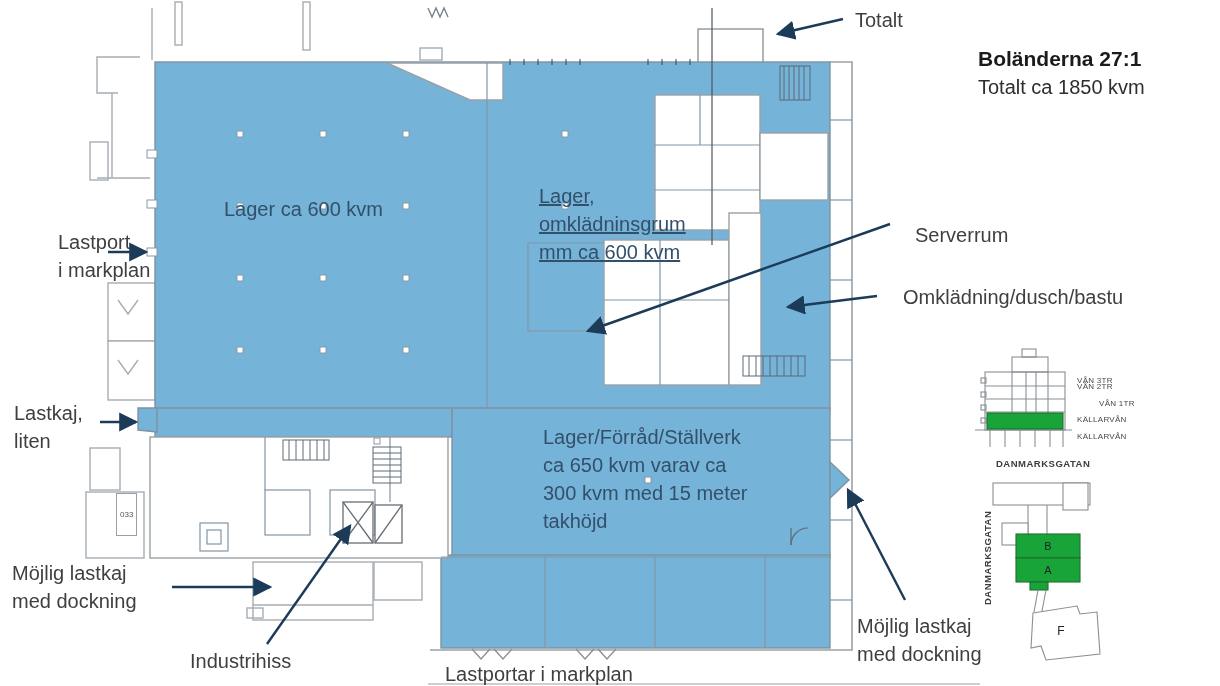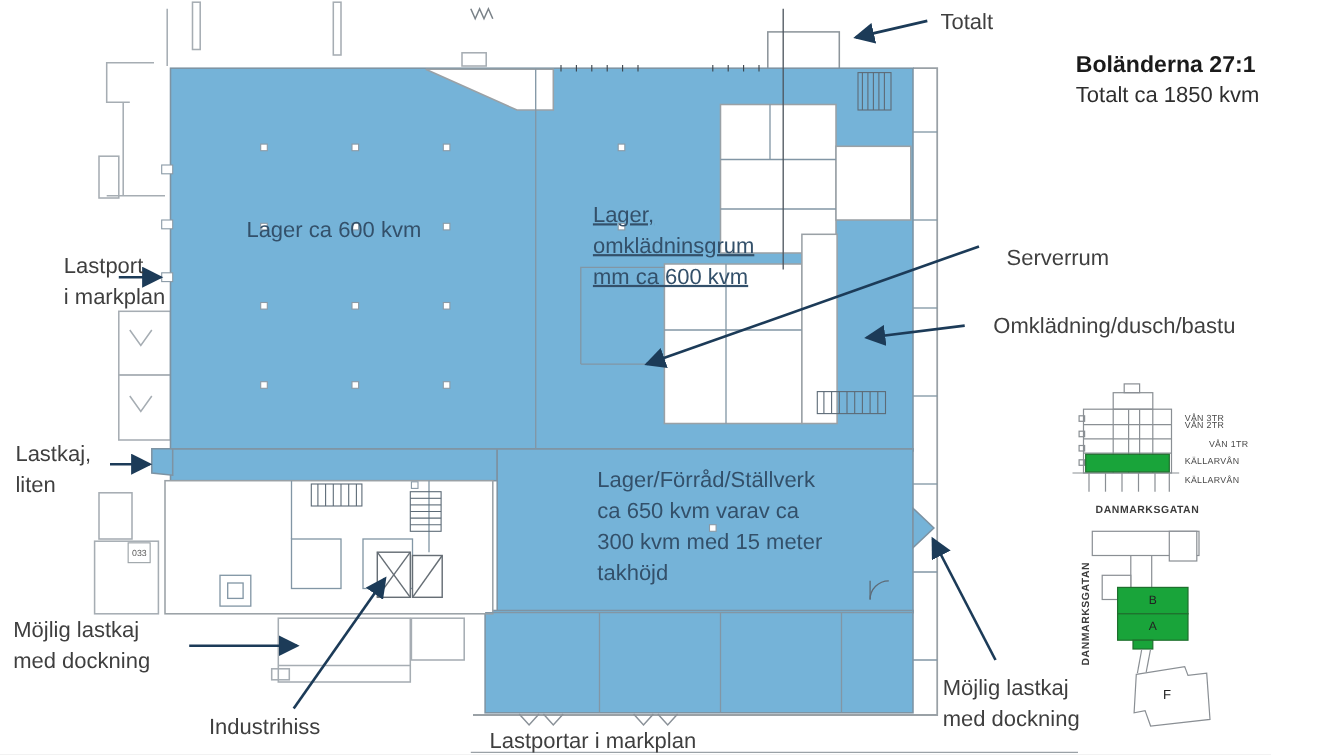--- a/index.html
+++ b/index.html
@@ -287,21 +287,21 @@
     <div>mm ca 600 kvm</div>
   </div>
 
   <div class="abs plan-lbl" style="left:503px;top:423px;margin-left:40px;">
     <div>Lager/Förråd/Ställverk</div>
     <div>ca 650 kvm varav ca</div>
     <div>300 kvm med 15 meter</div>
     <div>takhöjd</div>
   </div>
 
-  <div class="abs tag-lbl" style="left:116px;top:493px;border:1px solid #9aa1a6;padding:4px 3px;background:#fff;">033</div>
+  <div class="abs tag-lbl" style="left:116px;top:493px;border:1px solid #9aa1a6;padding:16px 3px;background:#fff;">033</div>
 
   <div class="abs floor-lbl" style="left:1077px;top:376px;">VÅN 3TR</div>
   <div class="abs floor-lbl" style="left:1077px;top:382px;">VÅN 2TR</div>
   <div class="abs floor-lbl" style="left:1077px;top:399px;margin-left:22px;">VÅN 1TR</div>
   <div class="abs floor-lbl" style="left:1077px;top:415px;">KÄLLARVÅN</div>
   <div class="abs floor-lbl" style="left:1077px;top:432px;">KÄLLARVÅN</div>
 
   <div class="abs street-lbl" style="left:996px;top:458px;">DANMARKSGATAN</div>
   <div class="abs street-lbl vert" style="left:982px;top:605px;">DANMARKSGATAN</div>
   <div class="abs bldg-lbl" style="left:1016px;top:540px;width:64px;">B</div>

